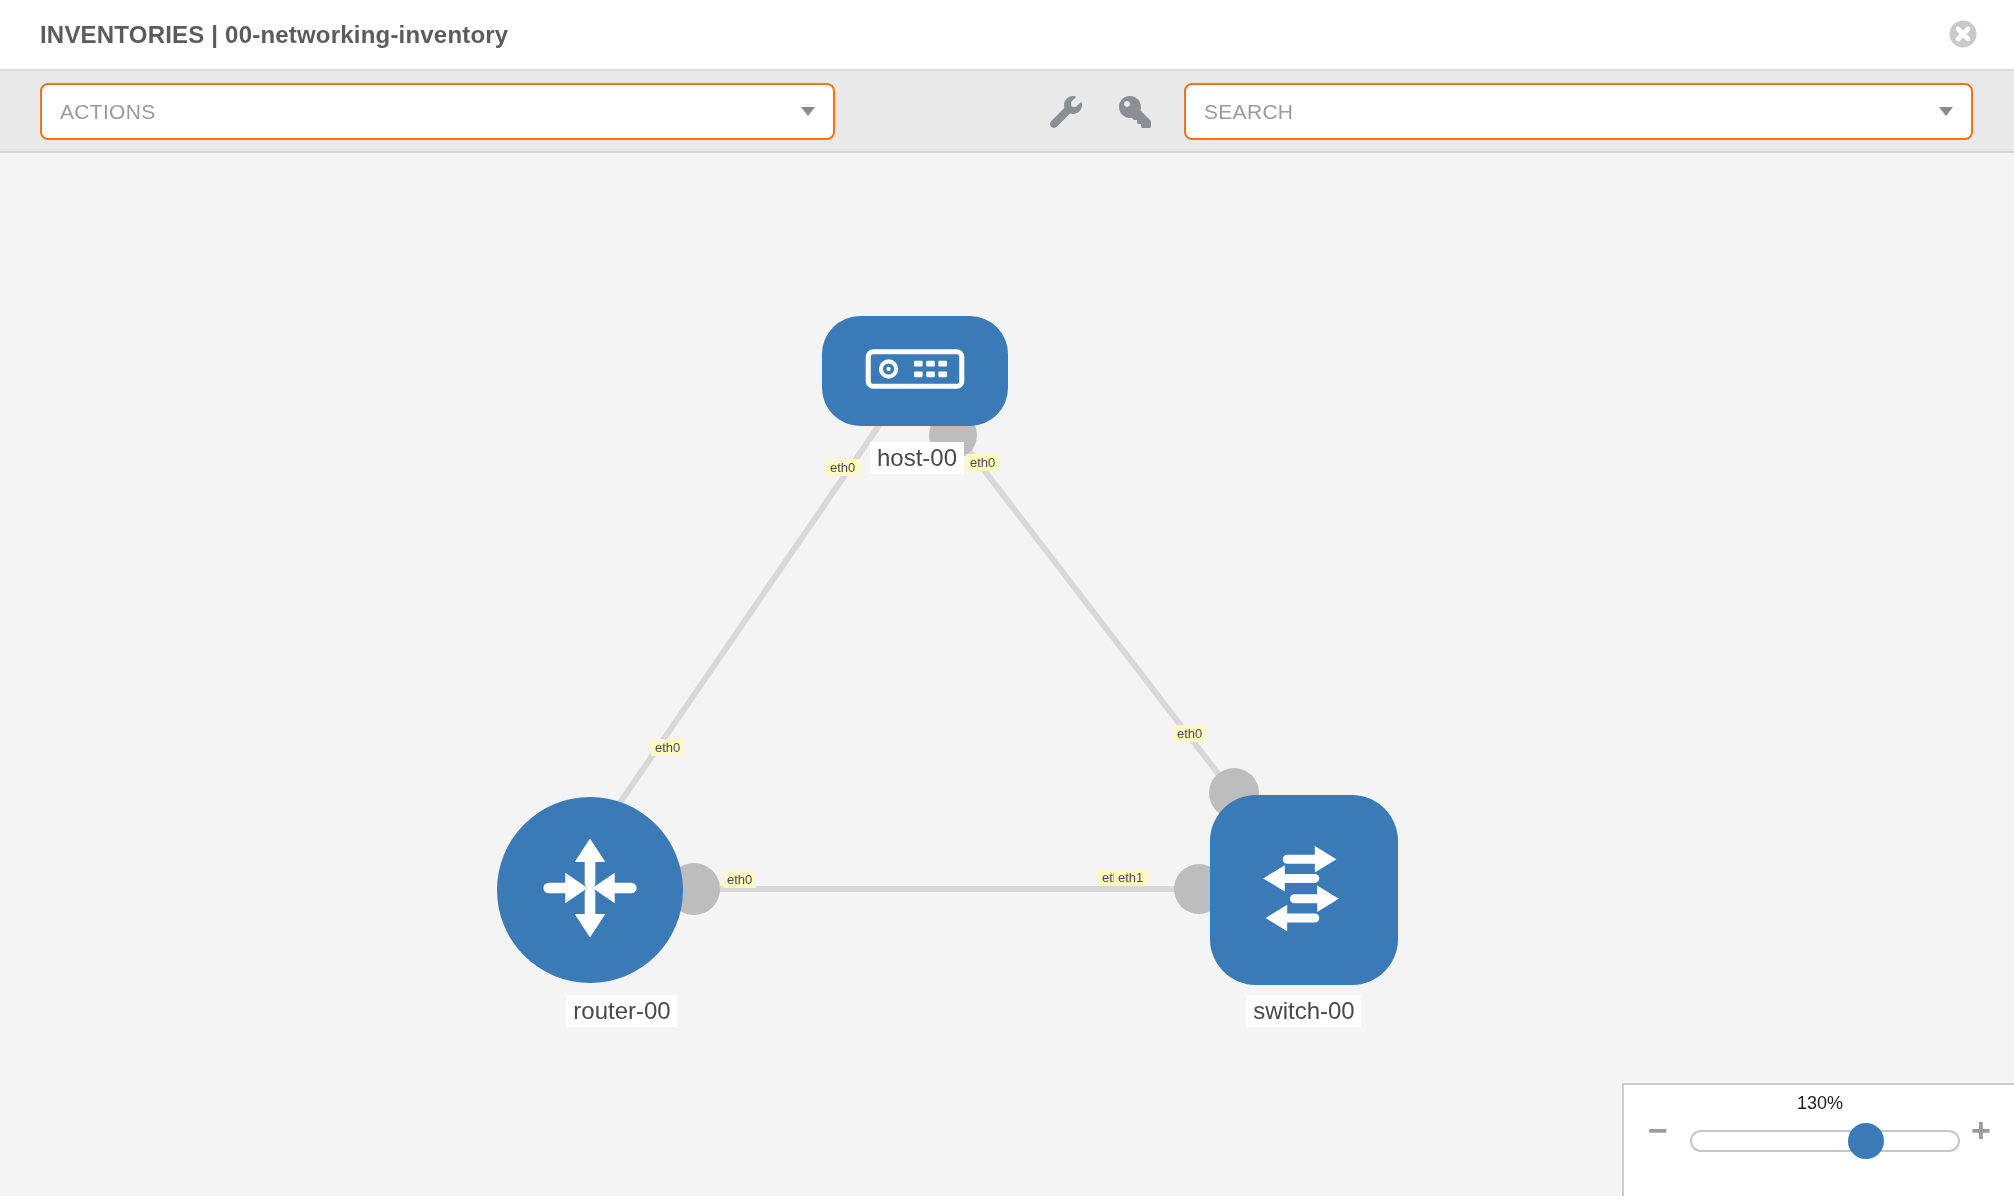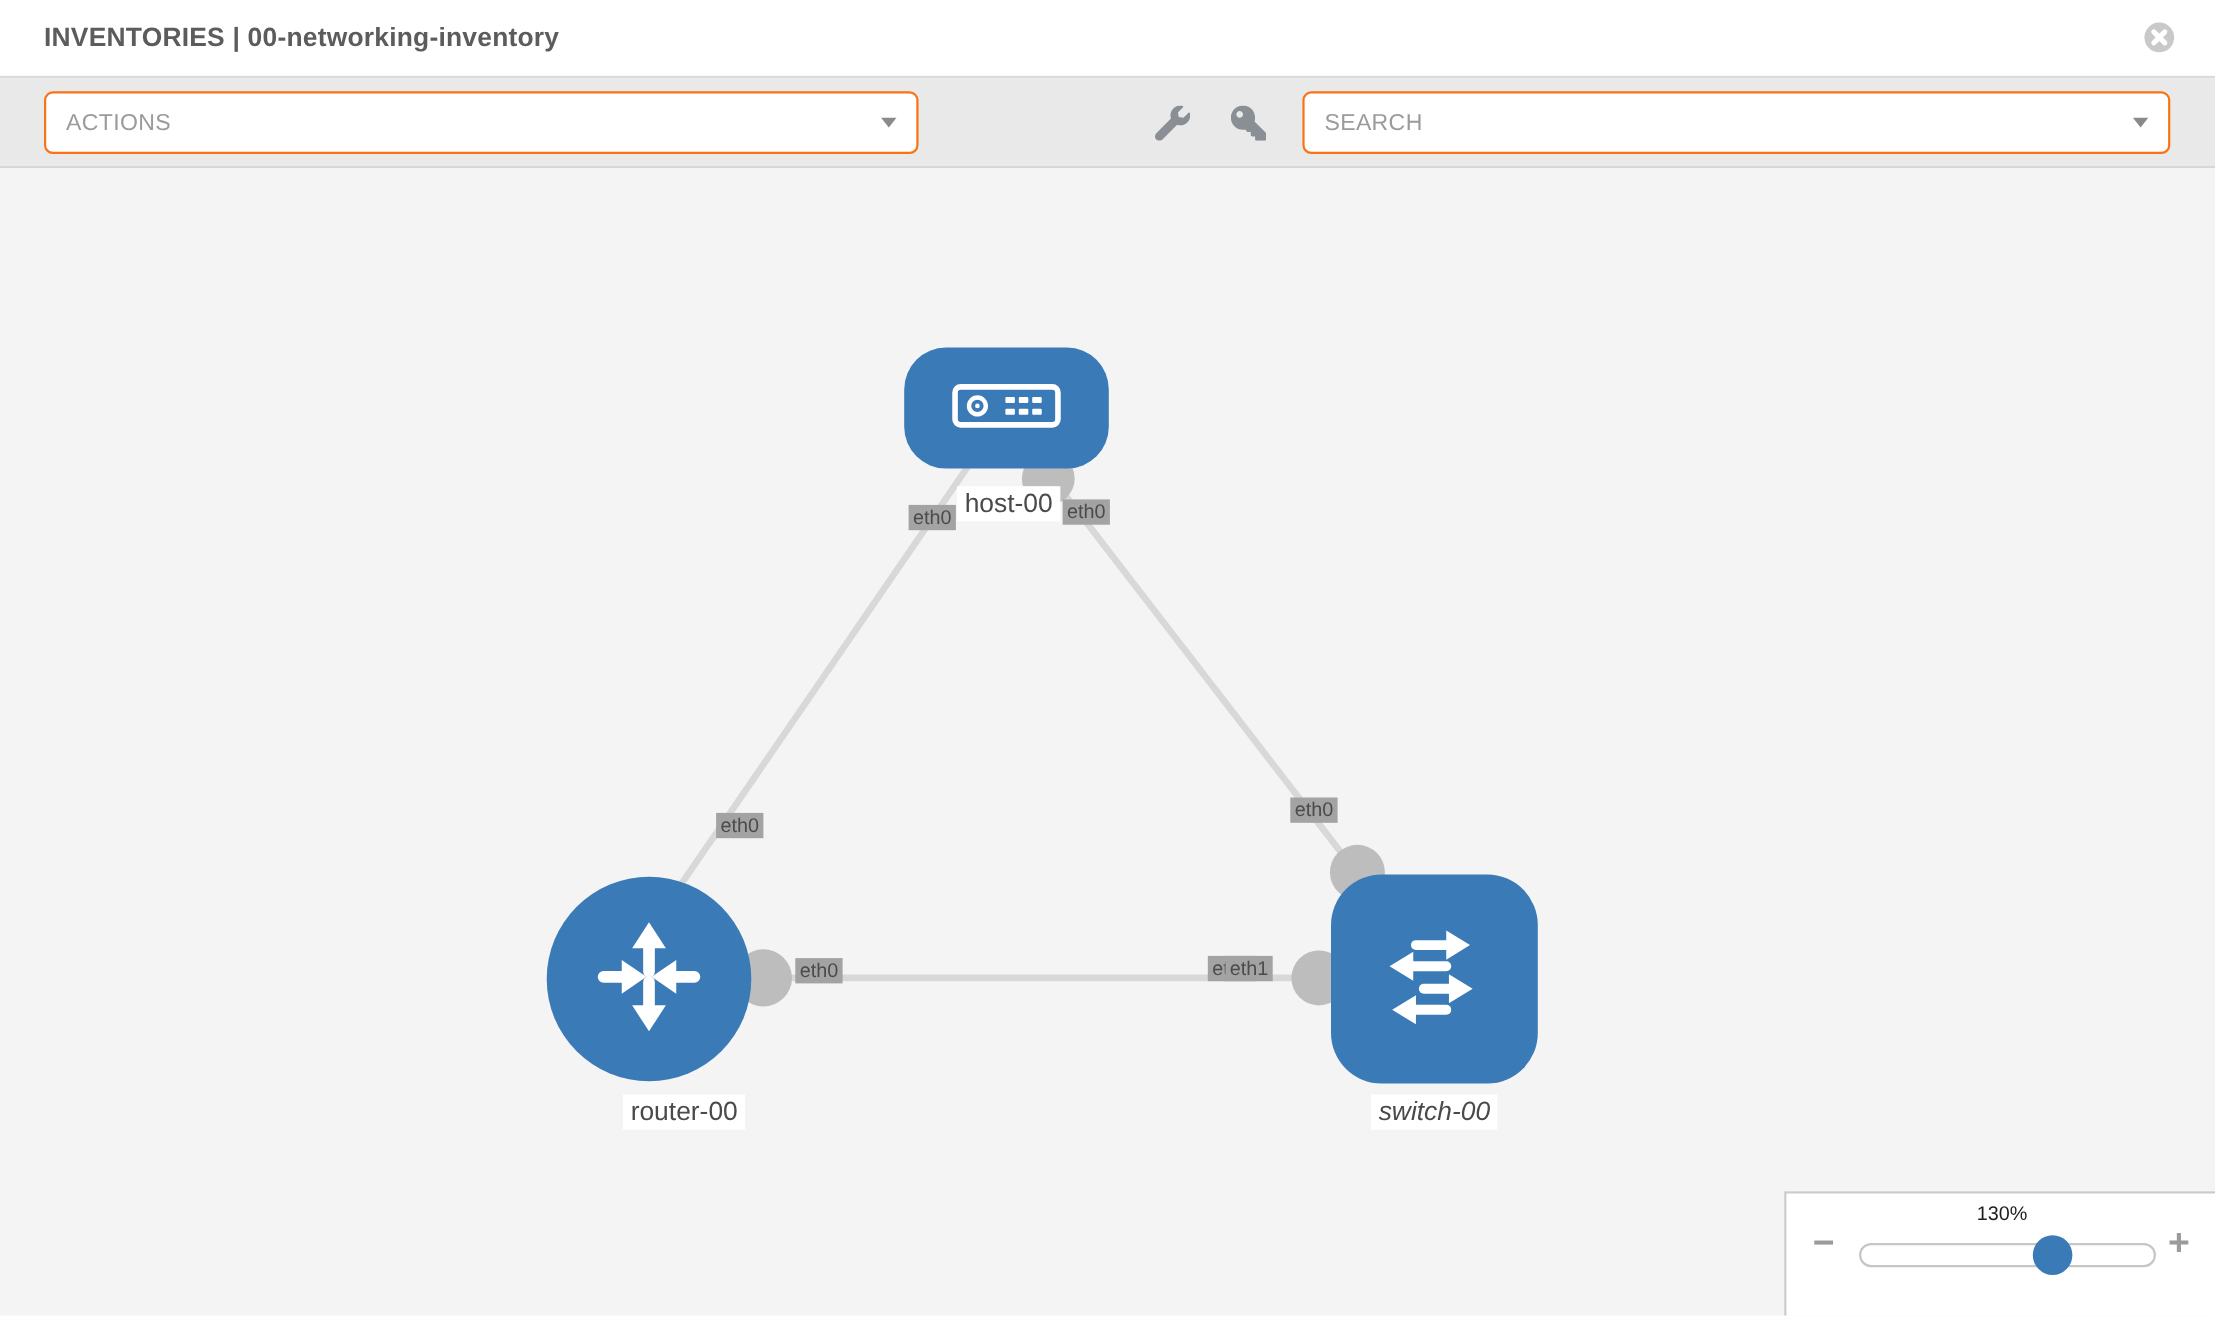--- a/index.html
+++ b/index.html
@@ -115,27 +115,27 @@
     position: absolute;
     background: #ffffff;
     color: #4a4a4a;
     font-size: 24px;
     padding: 2px 7px;
     white-space: nowrap;
     transform: translateX(-50%);
   }
   .node-label.host-label   { left: 917px;  top: 289px; }
   .node-label.router-label { left: 590px;  top: 842px; margin-left: 32px; }
-  .node-label.switch-label { left: 1304px; top: 842px; font-style: italic; }
+  .node-label.switch-label { left: 1304px; top: 842px; }
 
   .eth-label {
     position: absolute;
-    background: #a3a3a3;
+    background: #fef9c3;
     color: #4b4b4b;
-    font-size: 18px;
+    font-size: 13px;
     padding: 1px 4px;
     white-space: nowrap;
   }
   .eth-host-left   { left: 826px;  top: 306px; }
   .eth-host-right  { left: 966px;  top: 301px; }
   .eth-router-diag { left: 651px;  top: 586px; }
   .eth-router-horiz{ left: 723px;  top: 718px; }
   .eth-switch-top  { left: 1173px; top: 572px; }
   .eth-switch-hidden { left: 1098px; top: 716px; z-index: 3; }
   .eth-switch-horiz  { left: 1114px; top: 716px; z-index: 4; }

